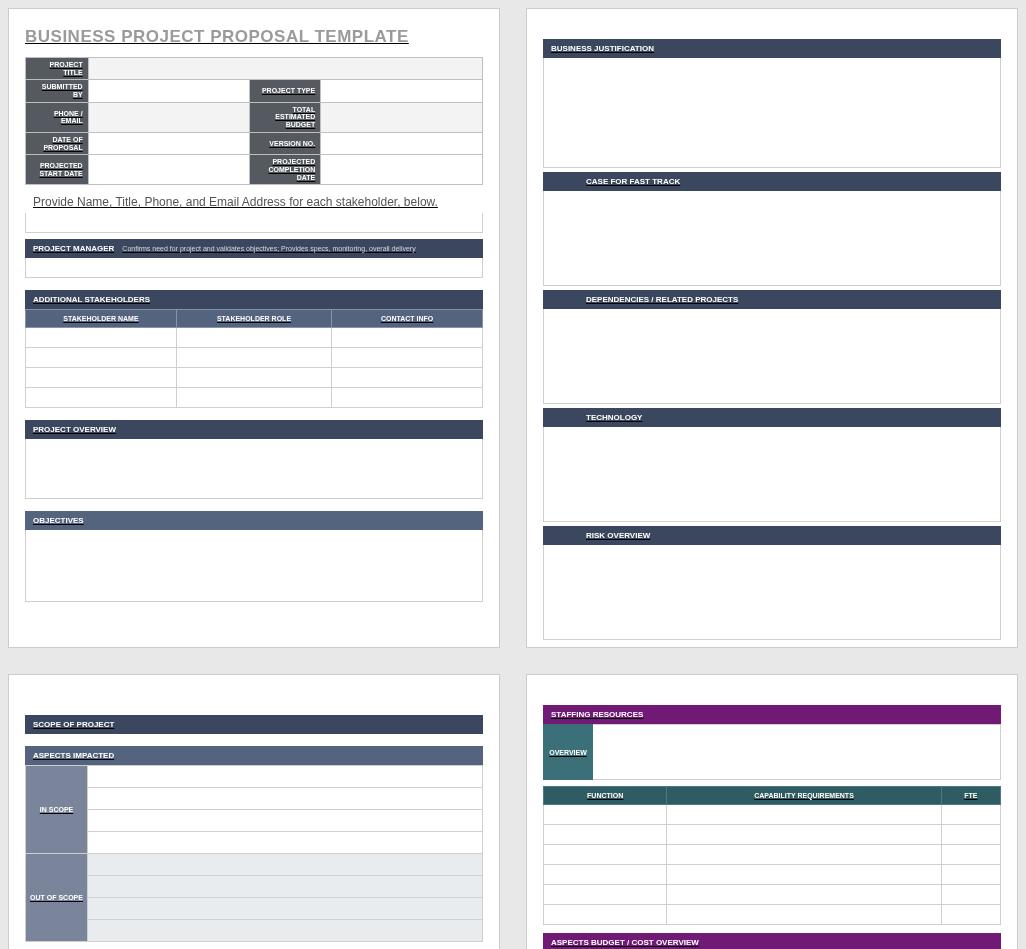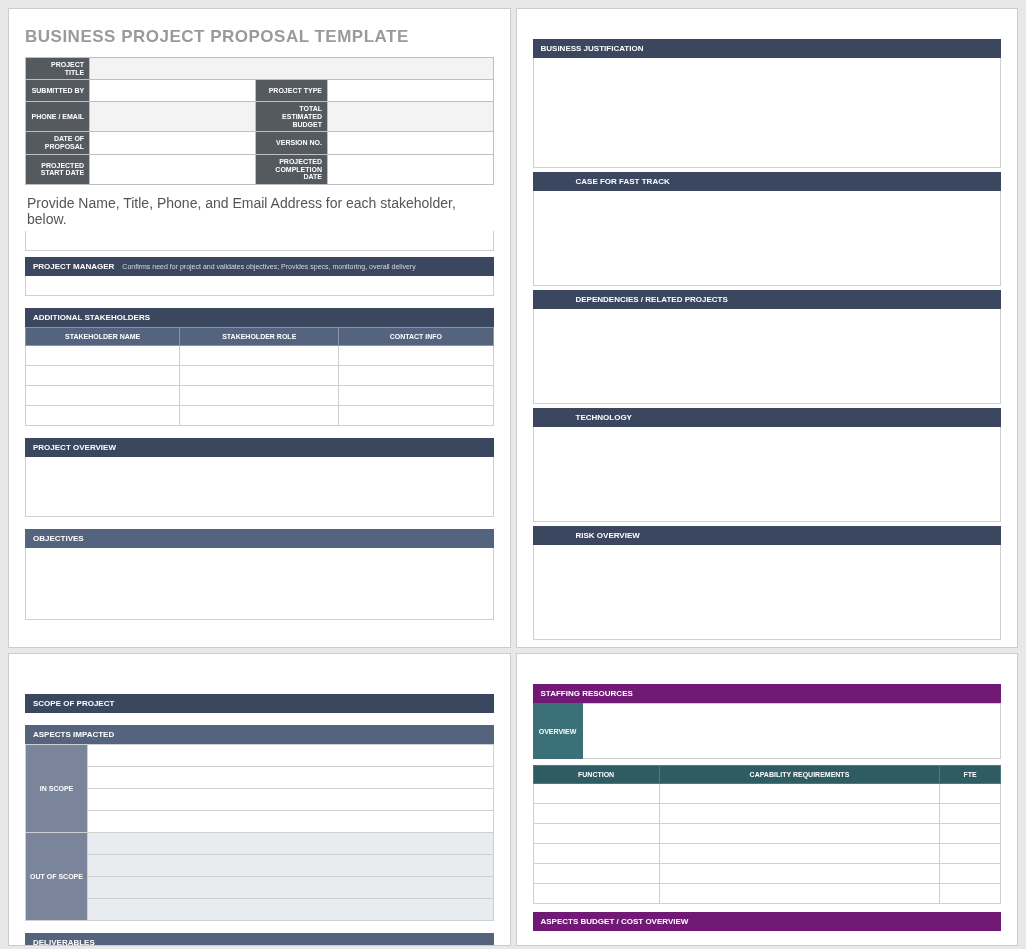--- a/index.html
+++ b/index.html
@@ -8,22 +8,23 @@
     background: #e8e8e8;
     width: 1026px;
     height: 949px;
     overflow: hidden;
     padding: 8px;
   }
   .grid {
     display: grid;
     grid-template-columns: 1fr 1fr;
     grid-template-rows: 640px 293px;
-    gap: 5px;
+    gap: 26px;
     height: 100%;
+    text-decoration: underline;
   }
   .page {
     background: #fff;
     border: 1px solid #ccc;
     padding: 18px 16px 12px 16px;
     overflow: hidden;
     position: relative;
   }
   .title {
     color: #9a9a9a;
@@ -48,23 +49,23 @@
     text-align: right;
     width: 62px;
     line-height: 1.1;
   }
   .info-light { background: #f3f3f3; }
   .info-val { background: #fff; width: 160px; }
   .full-row-title td.lab-dark { width: 62px; }
   .full-row-title td.info-light { width: auto; }
 
   .note {
-    font-size: 14px;
+    font-size: 12px;
     color: #555;
-    margin: 10px 0 4px 2px;
+    margin: 10px 0 4px 8px;
   }
 
   .hdr-bar {
     background: #3a475f;
     color: #fff;
     font-size: 8px;
     font-weight: 700;
     padding: 5px 8px;
     display: flex;
     align-items: center;

